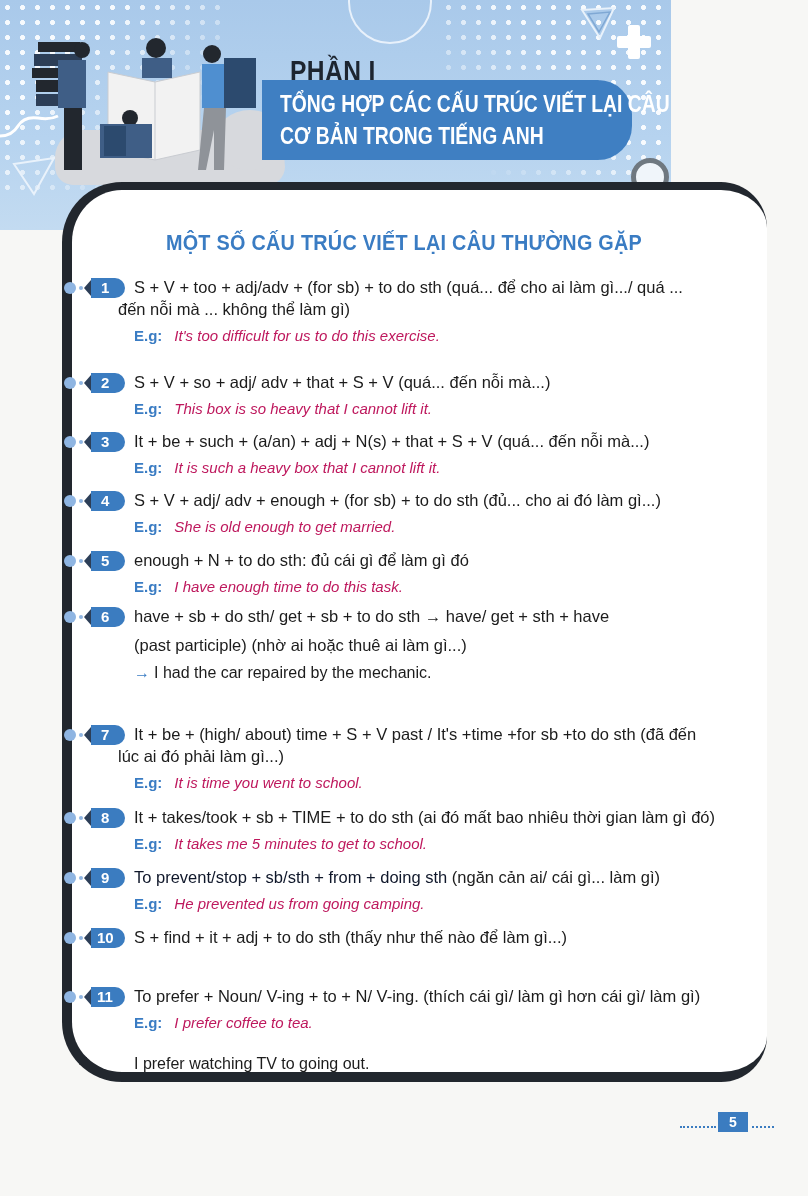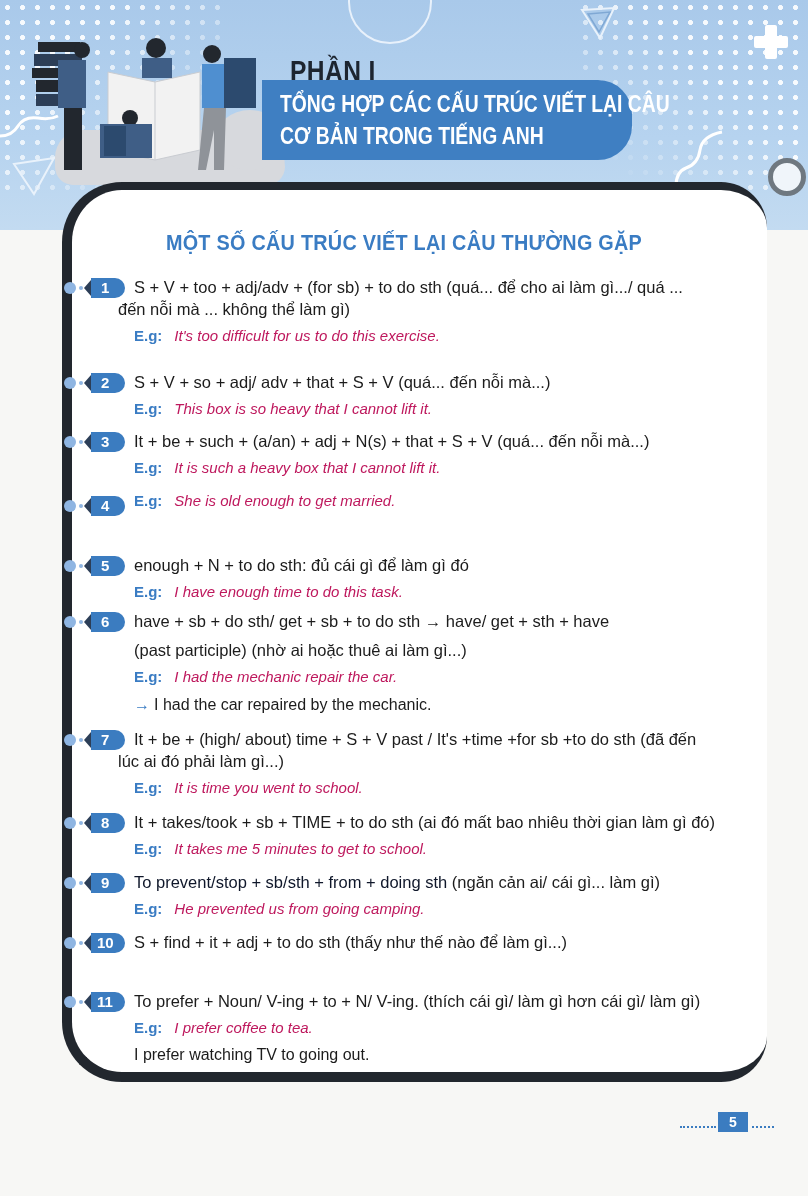--- a/index.html
+++ b/index.html
@@ -3,21 +3,21 @@
 <meta charset="utf-8">
 <style>
   html, body { margin:0; padding:0; }
   body {
     width:808px; height:1196px; position:relative; overflow:hidden;
     background:#f7f7f5;
     font-family:"Liberation Sans", sans-serif;
     color:#1c1c1c;
   }
   .header {
-    position:absolute; left:0; top:0; width:808px; height:230px;
+    position:absolute; left:0; top:0; width:671px; height:230px;
     background:linear-gradient(180deg,#a9c9ea 0%,#b6d3ef 60%,#c3dbf1 100%);
     overflow:hidden;
   }
   .dots {
     position:absolute; top:0; width:230px; height:200px;
     background-image:radial-gradient(circle, rgba(255,255,255,0.9) 2.2px, transparent 2.8px);
     background-size:15px 15px;
   }
   .dots.left { left:0; -webkit-mask-image:linear-gradient(135deg,#000 30%,transparent 75%); mask-image:linear-gradient(135deg,#000 30%,transparent 75%); }
   .dots.right { right:0; -webkit-mask-image:linear-gradient(225deg,#000 40%,transparent 85%); mask-image:linear-gradient(225deg,#000 40%,transparent 85%); }
@@ -73,21 +73,21 @@
     border-radius:0 12px 12px 0; text-align:left; padding-left:10px; box-sizing:border-box;
   }
   .rule {
     font-size:16.5px; line-height:22px; padding-left:70px; padding-top:4px;
     text-indent:0;
   }
   .rule .blue { color:#0f172a; }
   .eg { padding-left:70px; font-size:15px; line-height:22px; margin-top:5px; }
   .eg .lbl { color:#3a7cc3; font-weight:bold; margin-right:12px; }
   .eg .txt { font-style:italic; color:#be185d; }
-  .plain { padding-left:70px; font-size:16px; line-height:22px; margin-top:5px; }
+  .plain { padding-left:70px; font-size:16px; line-height:22px; margin-top:19px; }
   .arrow-line { padding-left:70px; font-size:16px; line-height:22px; margin-top:6px; }
   .arrow-line .arr { color:#3a7cc3; margin-right:4px; }
   .page-num {
     position:absolute; left:718px; top:1112px; width:30px; height:20px;
     background:#3b7cc0; color:#fff; font-weight:bold; font-size:14px; text-align:center; line-height:20px;
   }
   .page-dots-l { position:absolute; left:680px; top:1126px; width:36px; border-top:2px dotted #3b7cc0; }
   .page-dots-r { position:absolute; left:752px; top:1126px; width:22px; border-top:2px dotted #3b7cc0; }
 </style>
 </head>
@@ -188,20 +188,21 @@
     <div class="eg"><span class="lbl">E.g:</span><span class="txt">It is such a heavy box that I cannot lift it.</span></div>
   </div>
 
   <div class="item" style="height:60px">
     <div class="marker">
         <span class="dot"></span>
         <span class="dot2"></span>
         <span class="arrow"></span>
         <span class="badge">4</span>
       </div>
+    <div class="rule">S + V + adj/ adv + enough + (for sb) + to do sth  (đủ... cho ai đó làm gì...)</div>
     <div class="eg"><span class="lbl">E.g:</span><span class="txt">She is old enough to get married.</span></div>
   </div>
 
   <div class="item" style="height:56px">
     <div class="marker">
         <span class="dot"></span>
         <span class="dot2"></span>
         <span class="arrow"></span>
         <span class="badge">5</span>
       </div>
@@ -211,21 +212,20 @@
 
   <div class="item" style="height:118px">
     <div class="marker">
         <span class="dot"></span>
         <span class="dot2"></span>
         <span class="arrow"></span>
         <span class="badge">6</span>
       </div>
     <div class="rule">have + sb + do sth/ get + sb + to do sth  → have/ get + sth + have</div>
     <div class="rule" style="padding-top:7px">(past participle) (nhờ ai hoặc thuê ai làm gì...)</div>
-    <div class="eg"><span class="lbl">E.g:</span><span class="txt">I had the mechanic repair the car.</span></div>
     <div class="arrow-line"><span class="arr">→</span><span>I had the car repaired by the mechanic.</span></div>
   </div>
 
   <div class="item" style="height:83px">
     <div class="marker">
         <span class="dot"></span>
         <span class="dot2"></span>
         <span class="arrow"></span>
         <span class="badge">7</span>
       </div>

